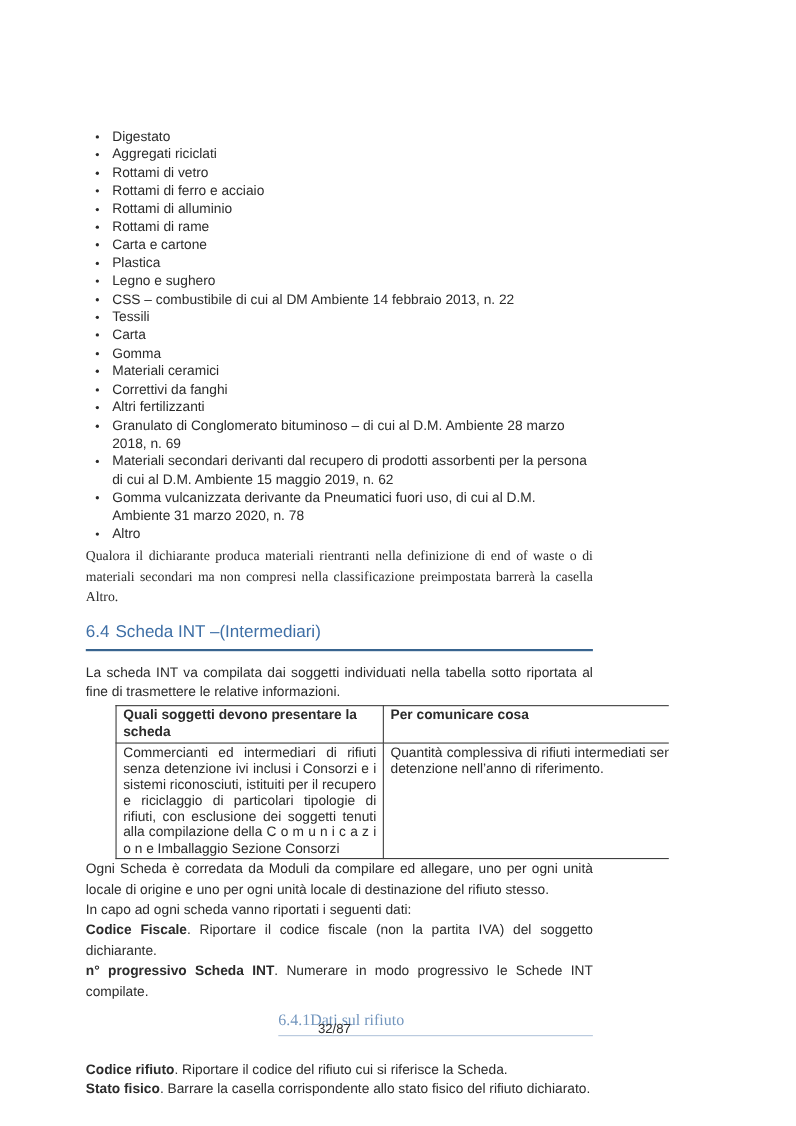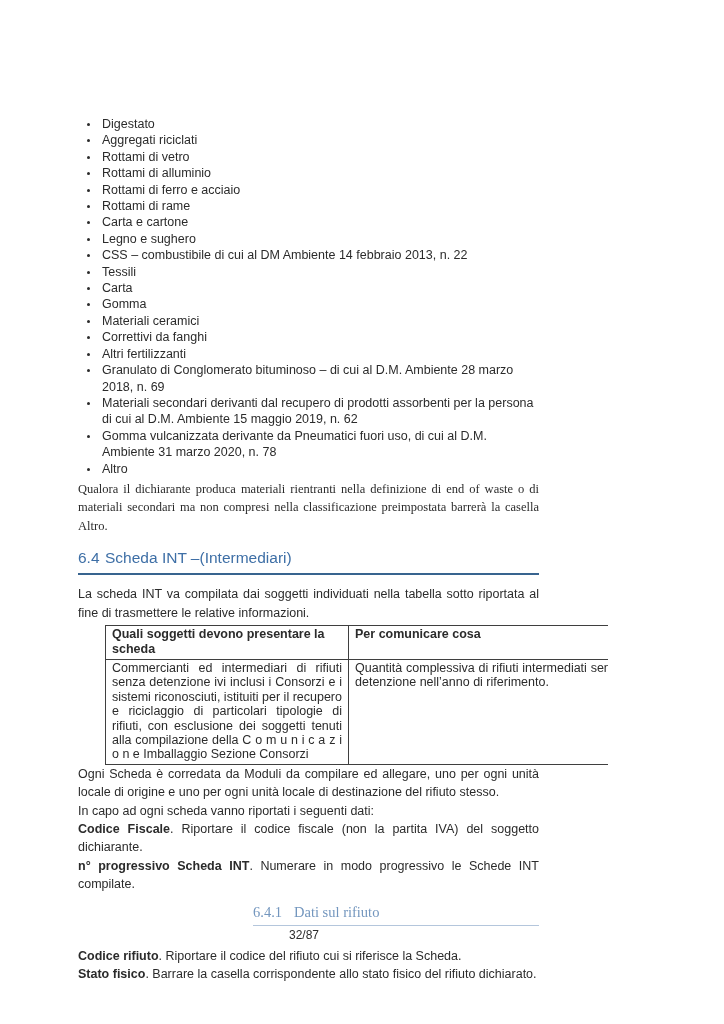--- a/index.html
+++ b/index.html
@@ -77,21 +77,21 @@
     line-height: 15px;
   }
   table.subjects td {
     line-height: 14.4px;
     text-align: justify;
   }
   .p-after-table { margin-top: 6px; }
   b.lead { font-weight: 700; }
   h3.subsec {
     display: flex;
-    gap: 12px;
+    gap: 0;
     margin: 9px 0 0 175px;
     font-family: "Liberation Serif", "DejaVu Serif", serif;
     font-size: 14.5px;
     font-weight: 400;
     line-height: 18px;
     color: var(--subheading-blue, #7396be);
     border-bottom: 1px solid var(--subheading-rule-blue, #b4c6dc);
     padding-bottom: 4px;
   }
   .p-after-subsec { margin-top: 21px; }
@@ -108,24 +108,25 @@
 </head>
 <body>
 
 <div class="page">
   <div class="content">
 
     <ul class="bullets">
       <li>Digestato</li>
       <li>Aggregati riciclati</li>
       <li>Rottami di vetro</li>
+      <li>Rottami di ferro e acciaio</li>
       <li>Rottami di alluminio</li>
-      <li>Rottami di ferro e acciaio</li>
       <li>Rottami di rame</li>
       <li>Carta e cartone</li>
+      <li>Plastica</li>
       <li>Legno e sughero</li>
       <li>CSS – combustibile di cui al DM Ambiente 14 febbraio 2013, n. 22</li>
       <li>Tessili</li>
       <li>Carta</li>
       <li>Gomma</li>
       <li>Materiali ceramici</li>
       <li>Correttivi da fanghi</li>
       <li>Altri fertilizzanti</li>
       <li>Granulato di Conglomerato bituminoso – di cui al D.M. Ambiente 28 marzo 2018, n. 69</li>
       <li>Materiali secondari derivanti dal recupero di prodotti assorbenti per la persona di cui al D.M. Ambiente 15 maggio 2019, n. 62</li>

